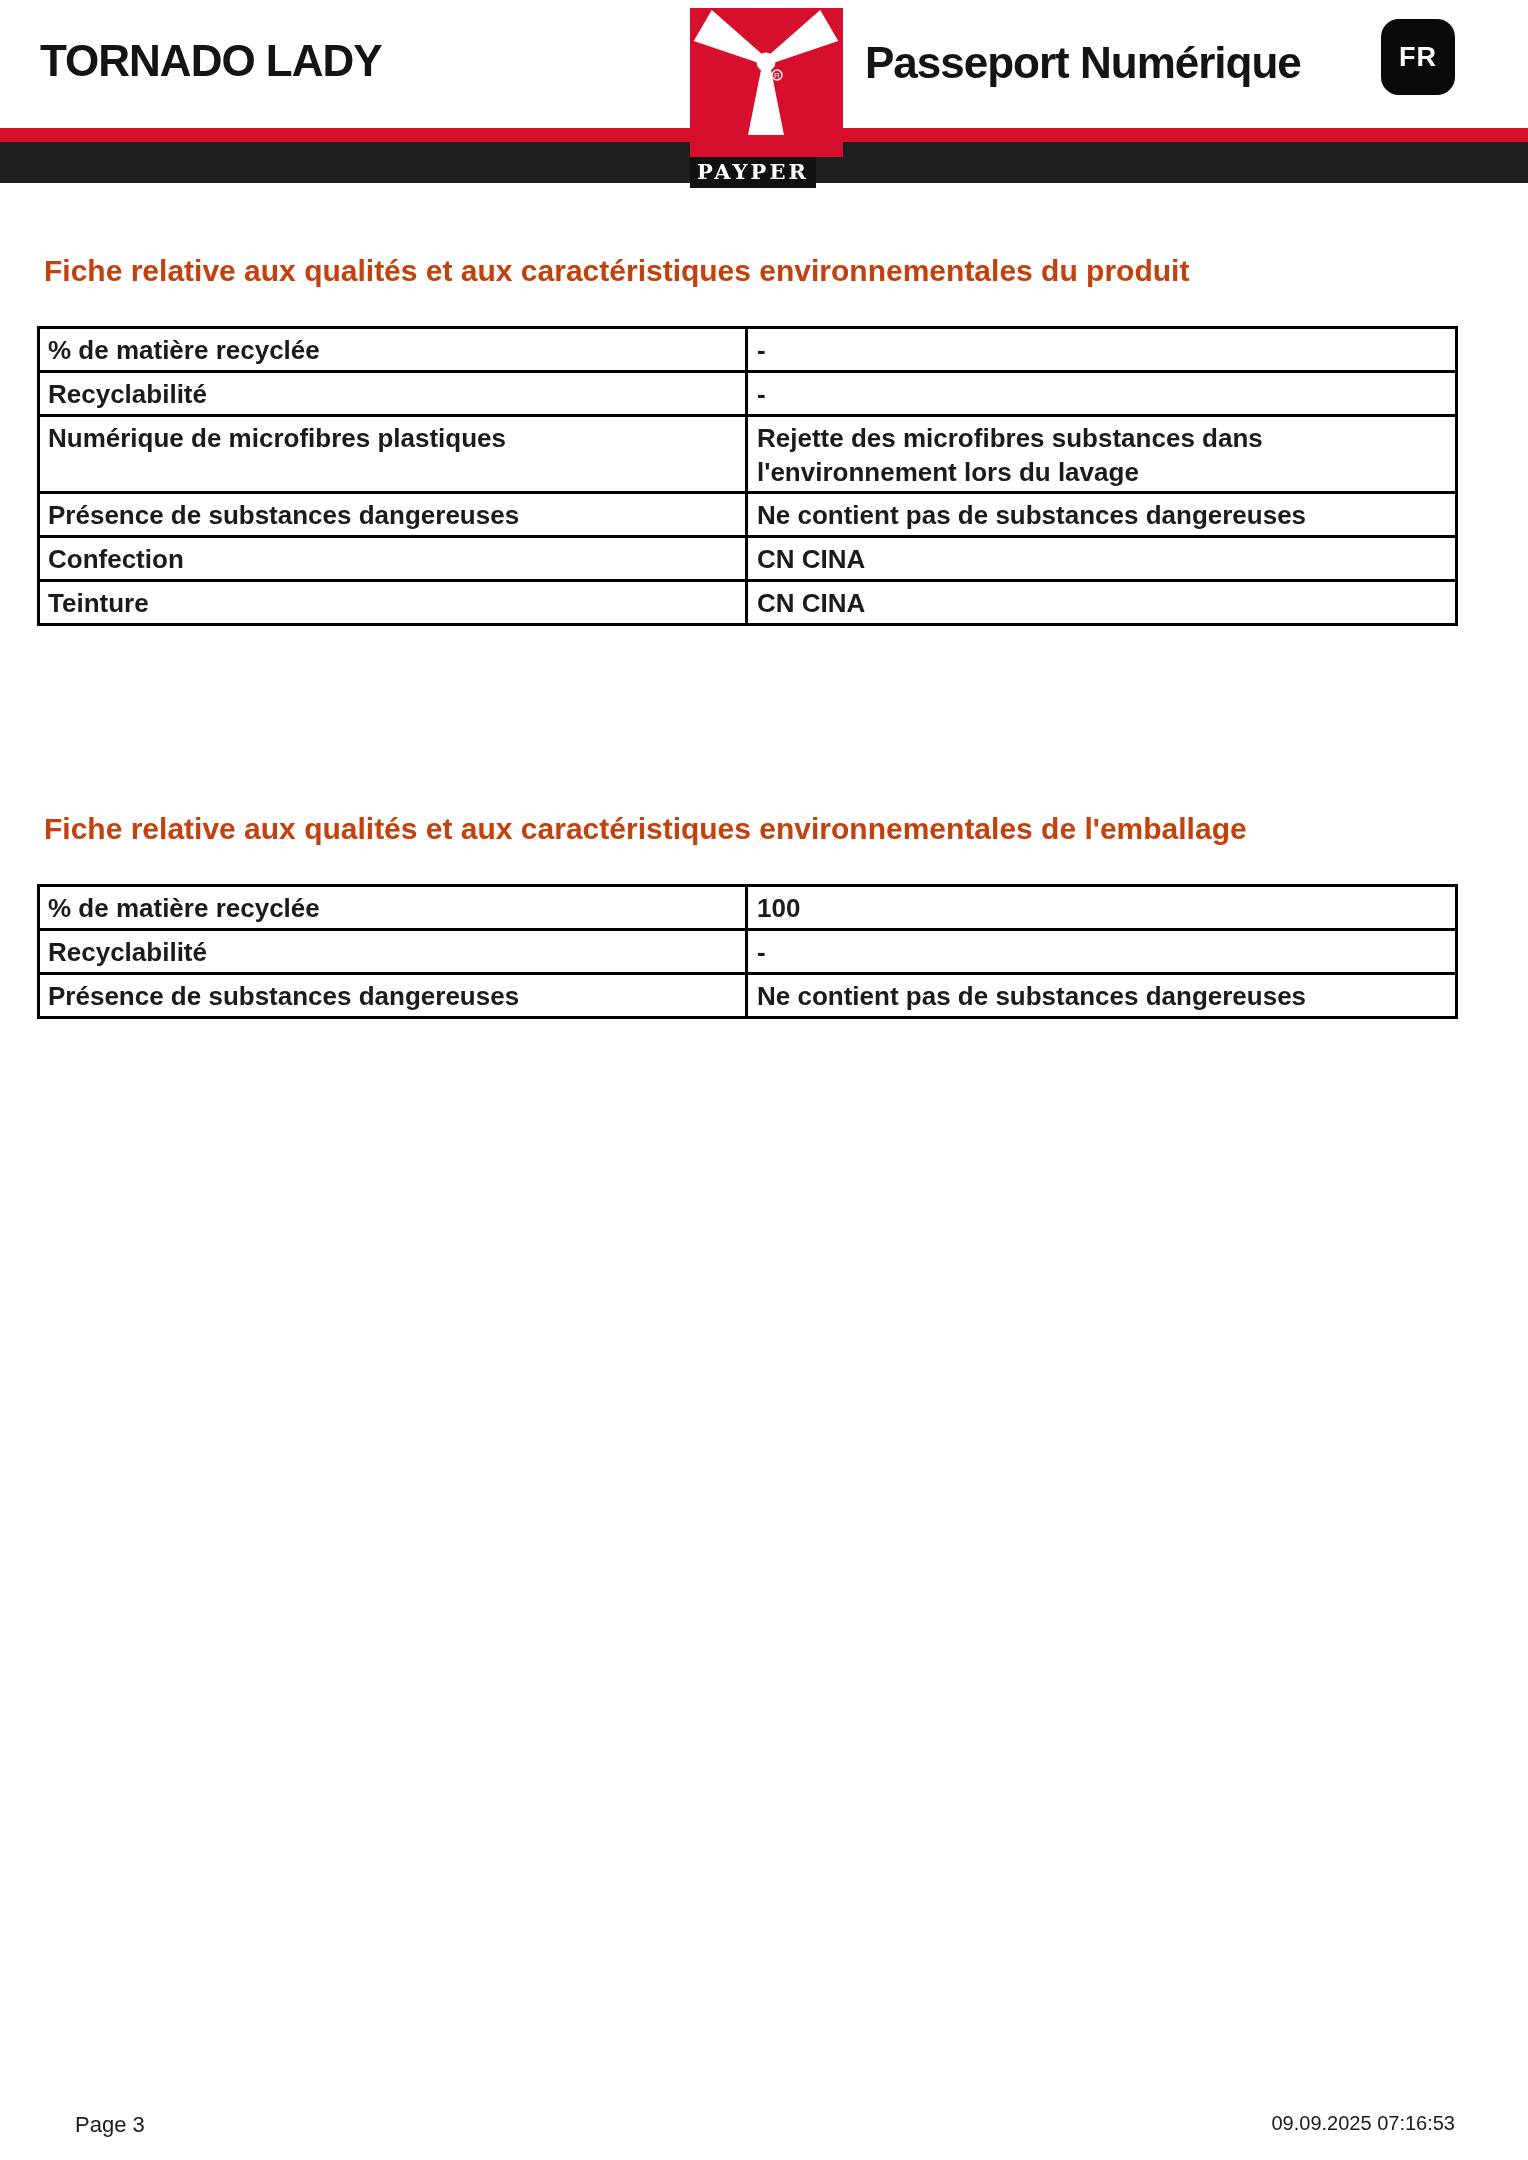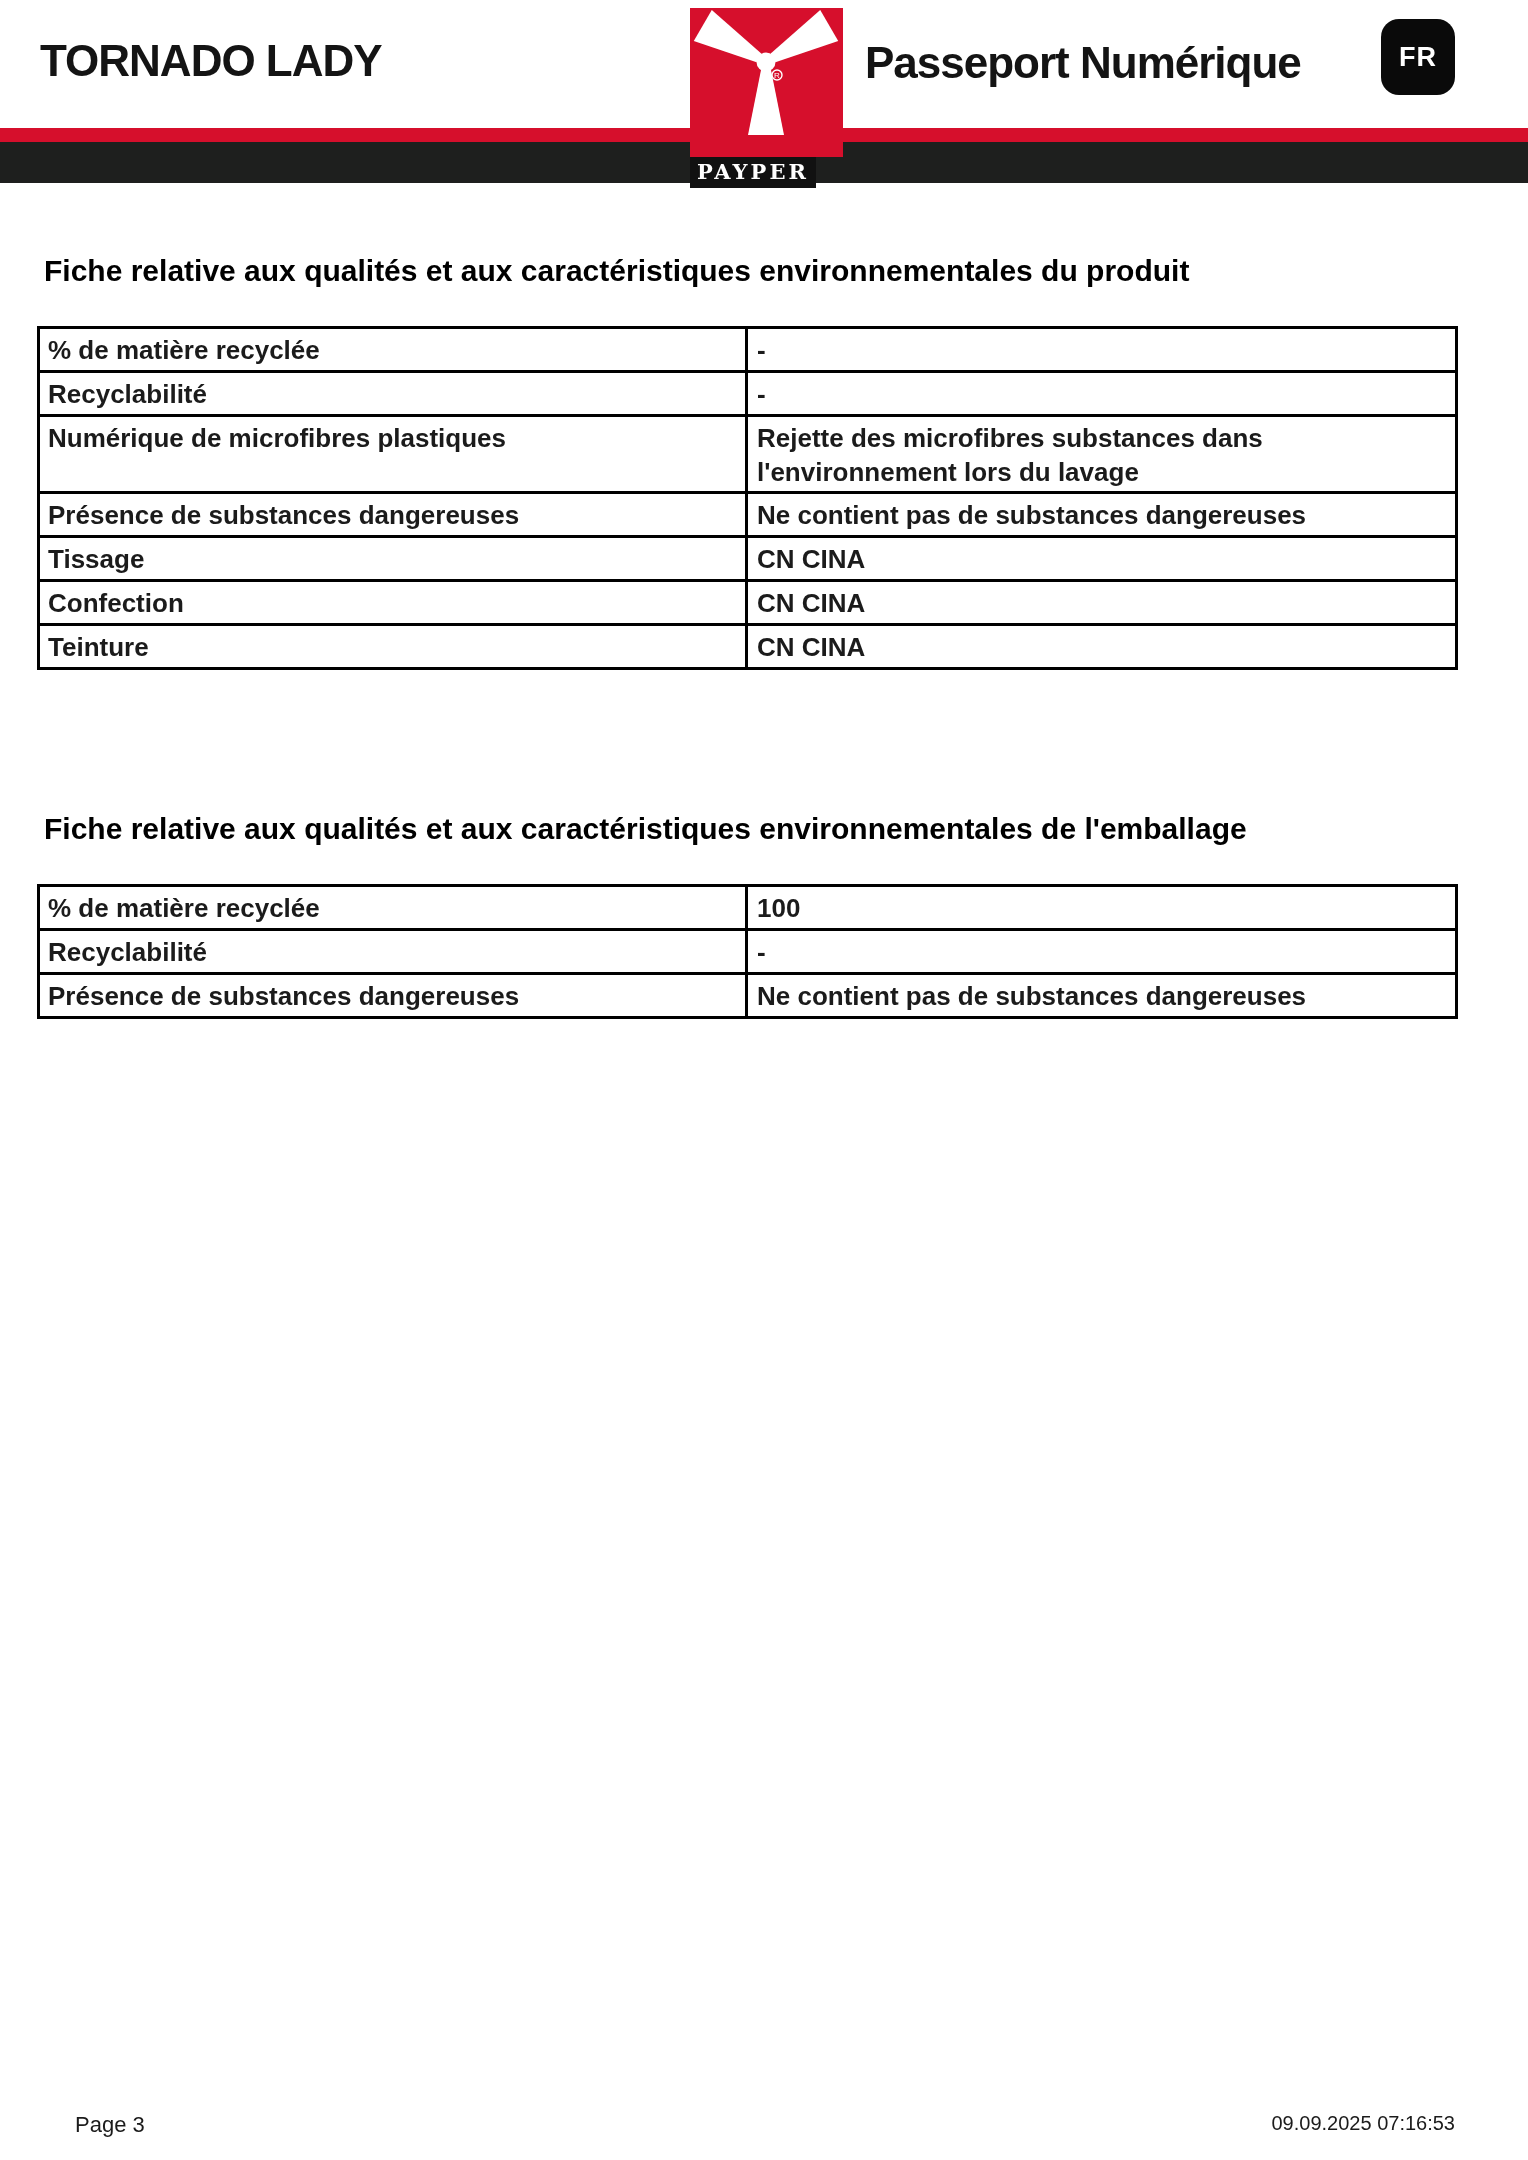--- a/index.html
+++ b/index.html
@@ -29,21 +29,21 @@
   }
   .fr-badge{
     position:absolute;left:1381px;top:19px;width:74px;height:76px;background:#0a0a0a;
     display:flex;align-items:center;justify-content:center;
     color:#fff;font-size:27px;font-weight:bold;letter-spacing:1px;border-radius:18px;
   }
 
   
   .section-title{
     position:absolute;left:44px;margin:0;
-    font-size:30px;font-weight:bold;color:#000000;line-height:34px;white-space:nowrap;
+    font-size:30px;font-weight:bold;color:#c2410c;line-height:34px;white-space:nowrap;
   }
   #section-title-1{top:254px;}
   #section-title-2{top:812px;}
 
   table.spec{
     position:absolute;left:37px;width:1418px;
     border-collapse:collapse;table-layout:fixed;
   }
   #table-product{top:326px;}
   #table-packaging{top:884px;}
@@ -116,24 +116,20 @@
       </tr>
       <tr class="tall">
         <td>Numérique de microfibres plastiques</td>
         <td class="val">Rejette des microfibres substances dans l'environnement lors du lavage</td>
       </tr>
       <tr>
         <td>Présence de substances dangereuses</td>
         <td class="val">Ne contient pas de substances dangereuses</td>
       </tr>
       <tr>
-        <td>Tissage</td>
-        <td class="val">CN CINA</td>
-      </tr>
-      <tr>
         <td>Confection</td>
         <td class="val">CN CINA</td>
       </tr>
       <tr>
         <td>Teinture</td>
         <td class="val">CN CINA</td>
       </tr>
     </tbody>
   </table>
 

